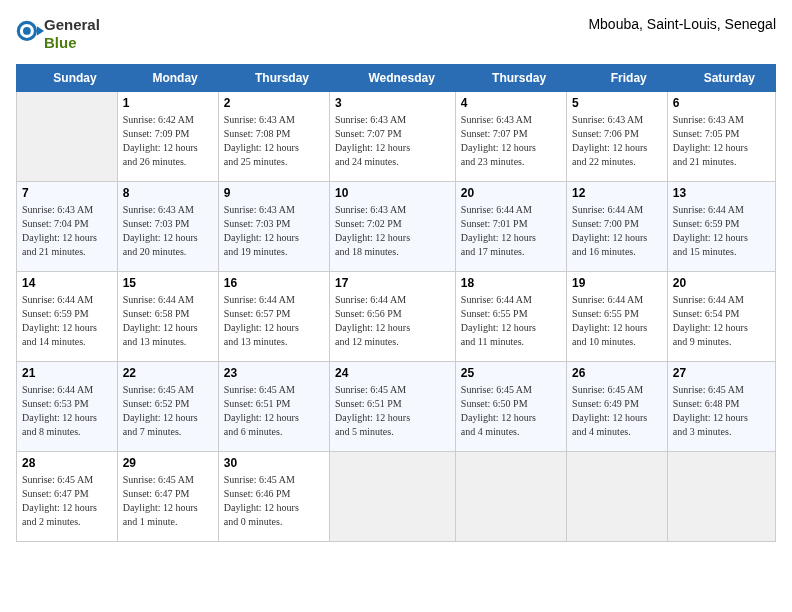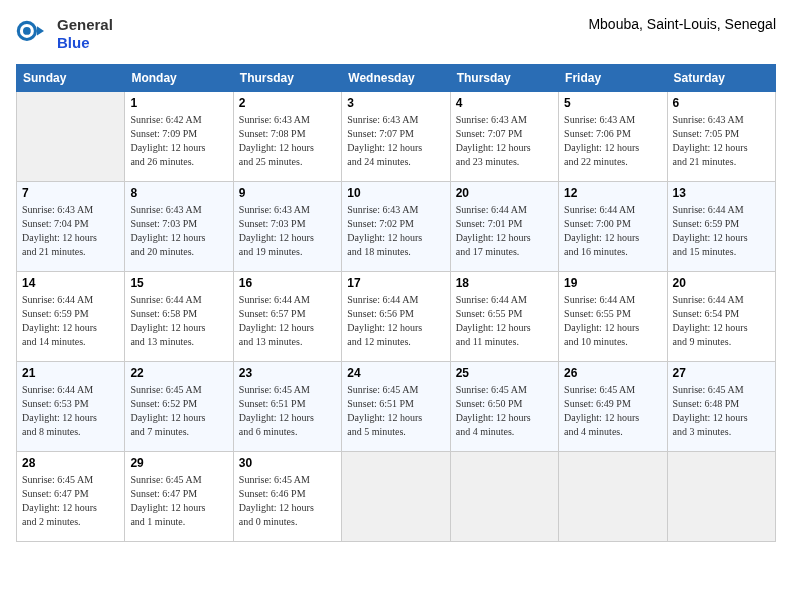--- a/index.html
+++ b/index.html
@@ -12,21 +12,21 @@
     }
     .header {
       display: flex;
       justify-content: space-between;
       align-items: flex-start;
       margin-bottom: 12px;
     }
     .logo {
       display: flex;
       align-items: center;
-      gap: 13px;
+      gap: 0;
     }
     .logo-icon {
       width: 28px;
       height: 28px;
     }
     .title-block {
       text-align: right;
     }
     .month-title {
       font-size: 32px;
@@ -38,22 +38,22 @@
       color: #000000;
     }
     table {
       width: 100%;
       border-collapse: collapse;
       font-size: 10.5px;
     }
     thead tr th {
       background: #2a6db5;
       color: #fff;
-      padding: 6px 6px;
-      text-align: left;
+      padding: 6px 20px;
+      text-align: right;
       font-size: 12px;
       font-weight: bold;
       border: 1px solid #2a6db5;
       margin-top: 39px;
     }
     tbody tr td {
       border: 1px solid #ccc;
       vertical-align: top;
       padding: 4px 5px;
       min-height: 80px;
@@ -83,21 +83,21 @@
   <div class="logo">
     <svg class="logo-icon" viewBox="0 0 36 36">
       <circle cx="14" cy="14" r="13" fill="#1a6fb5"></circle>
       <circle cx="14" cy="14" r="9" fill="white"></circle>
       <circle cx="14" cy="14" r="5" fill="#1a6fb5"></circle>
       <polygon points="27,8 36,14 27,20" fill="#1a6fb5"></polygon>
     </svg>
     <div>
       <div style="font-size:15px;font-weight:bold;color:#333;line-height:1.2;">
         <span style="color:#333;">General</span><br>
-        <span style="color:#1d4ed8;">Blue</span>
+        <span style="color:#4d7c0f;">Blue</span>
       </div>
     </div>
   </div>
   <div class="title-block">
     <div class="subtitle">Mbouba, Saint-Louis, Senegal</div>
   </div>
 </div>
 
 <table>
   <thead>

